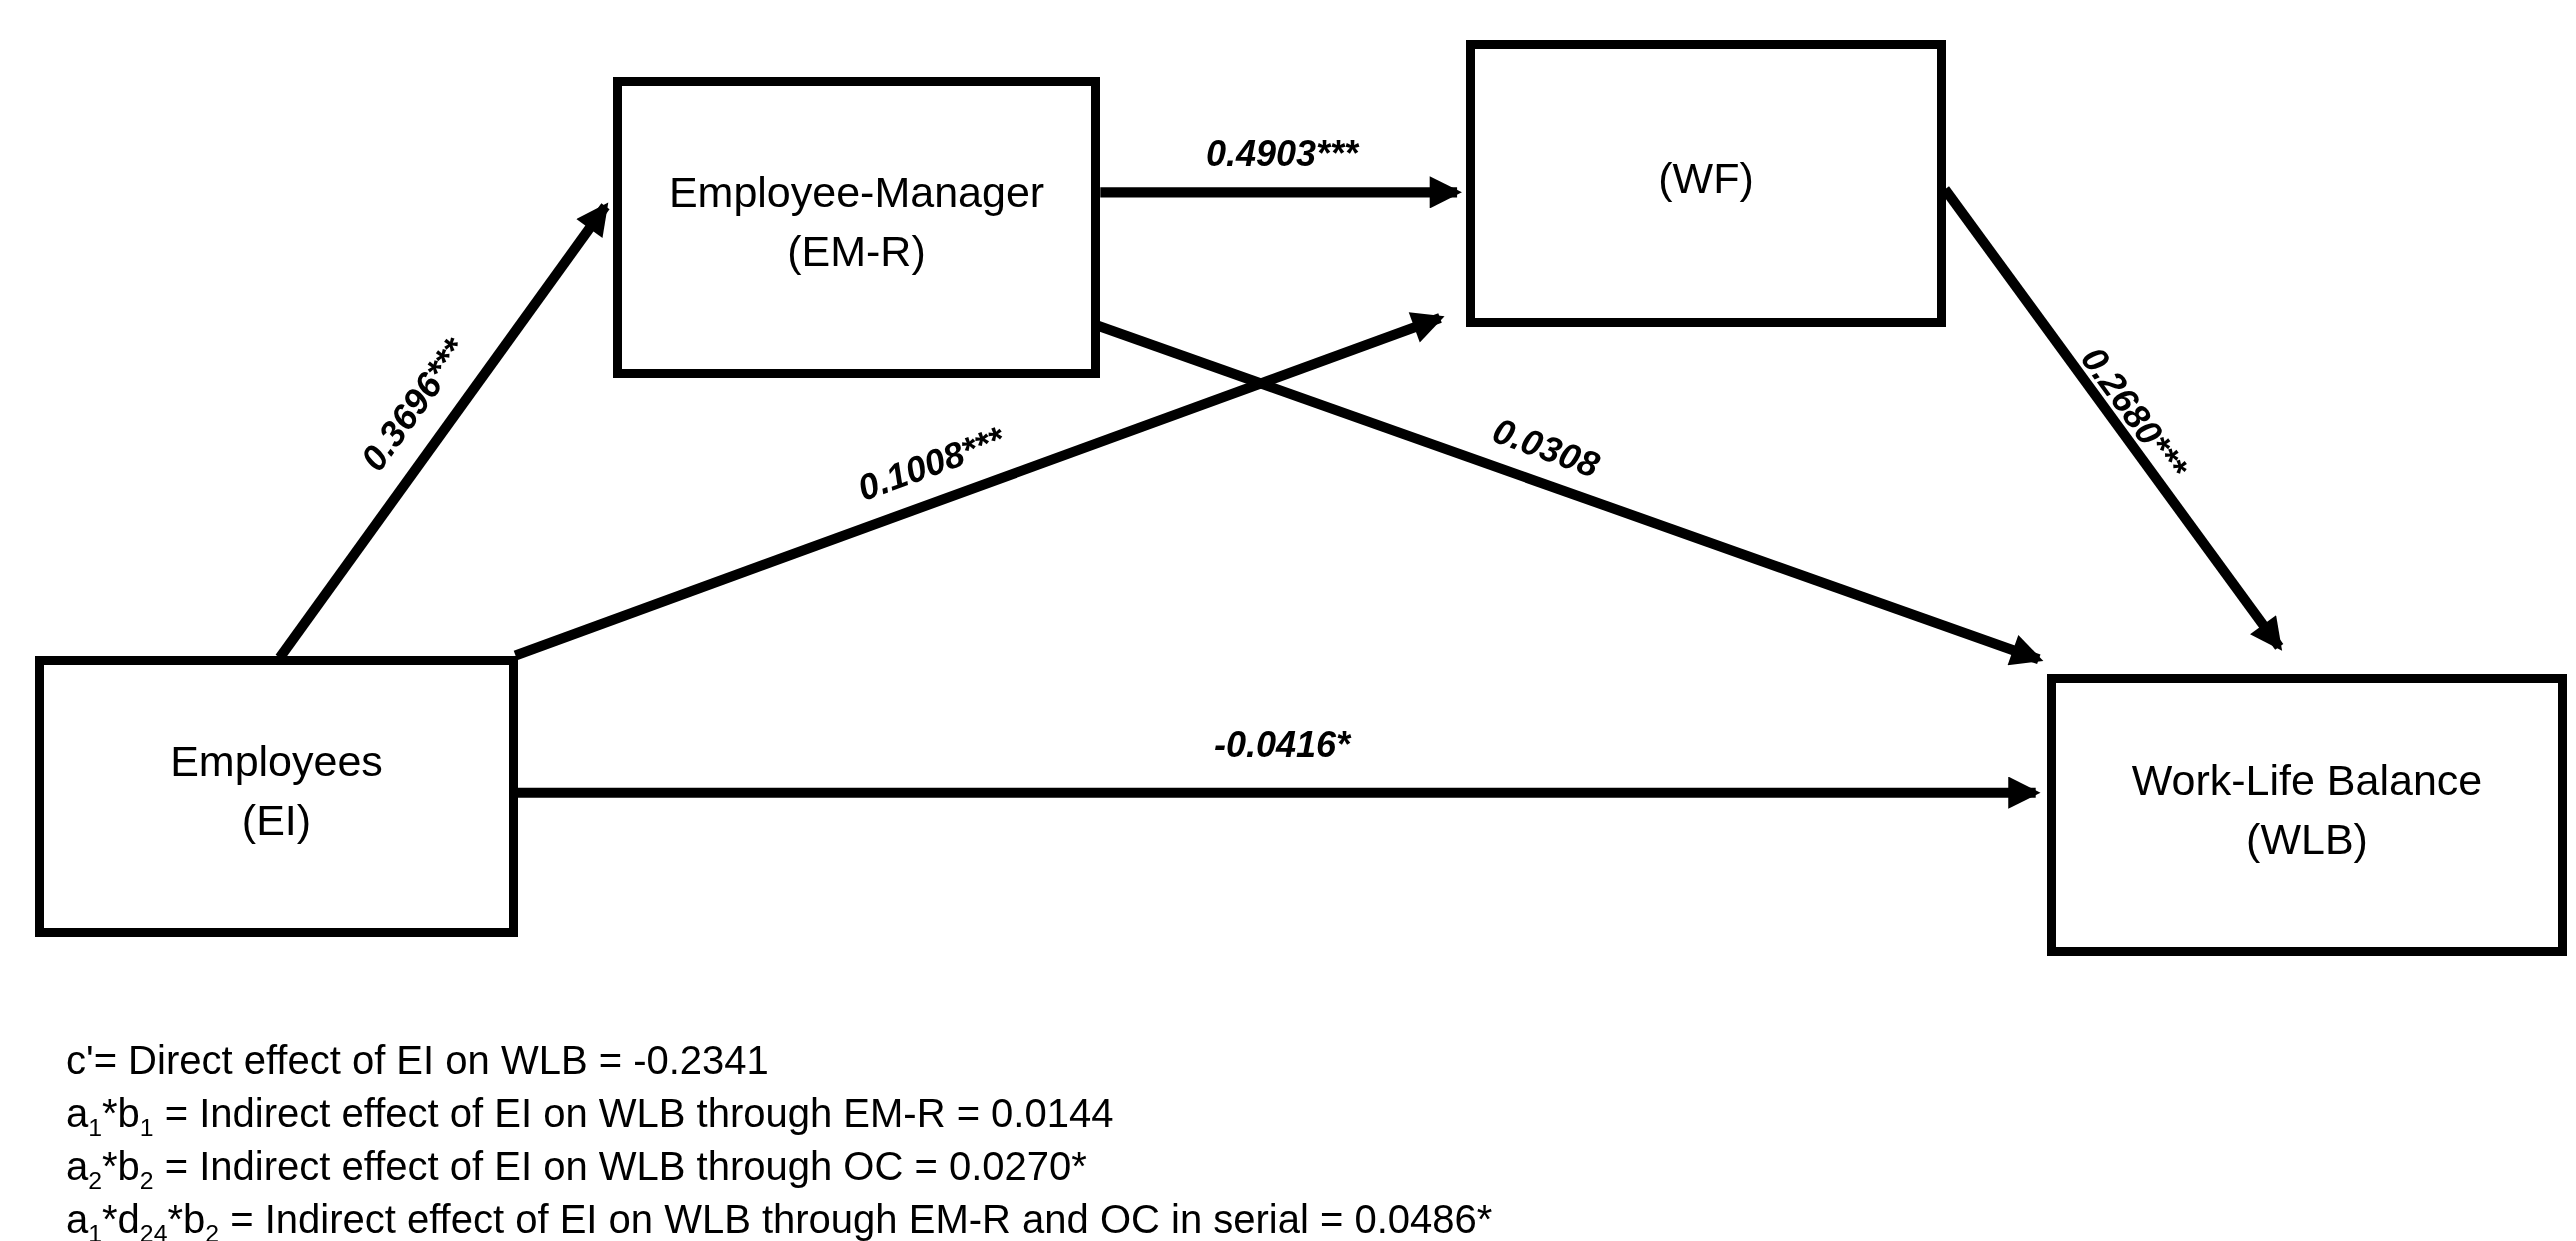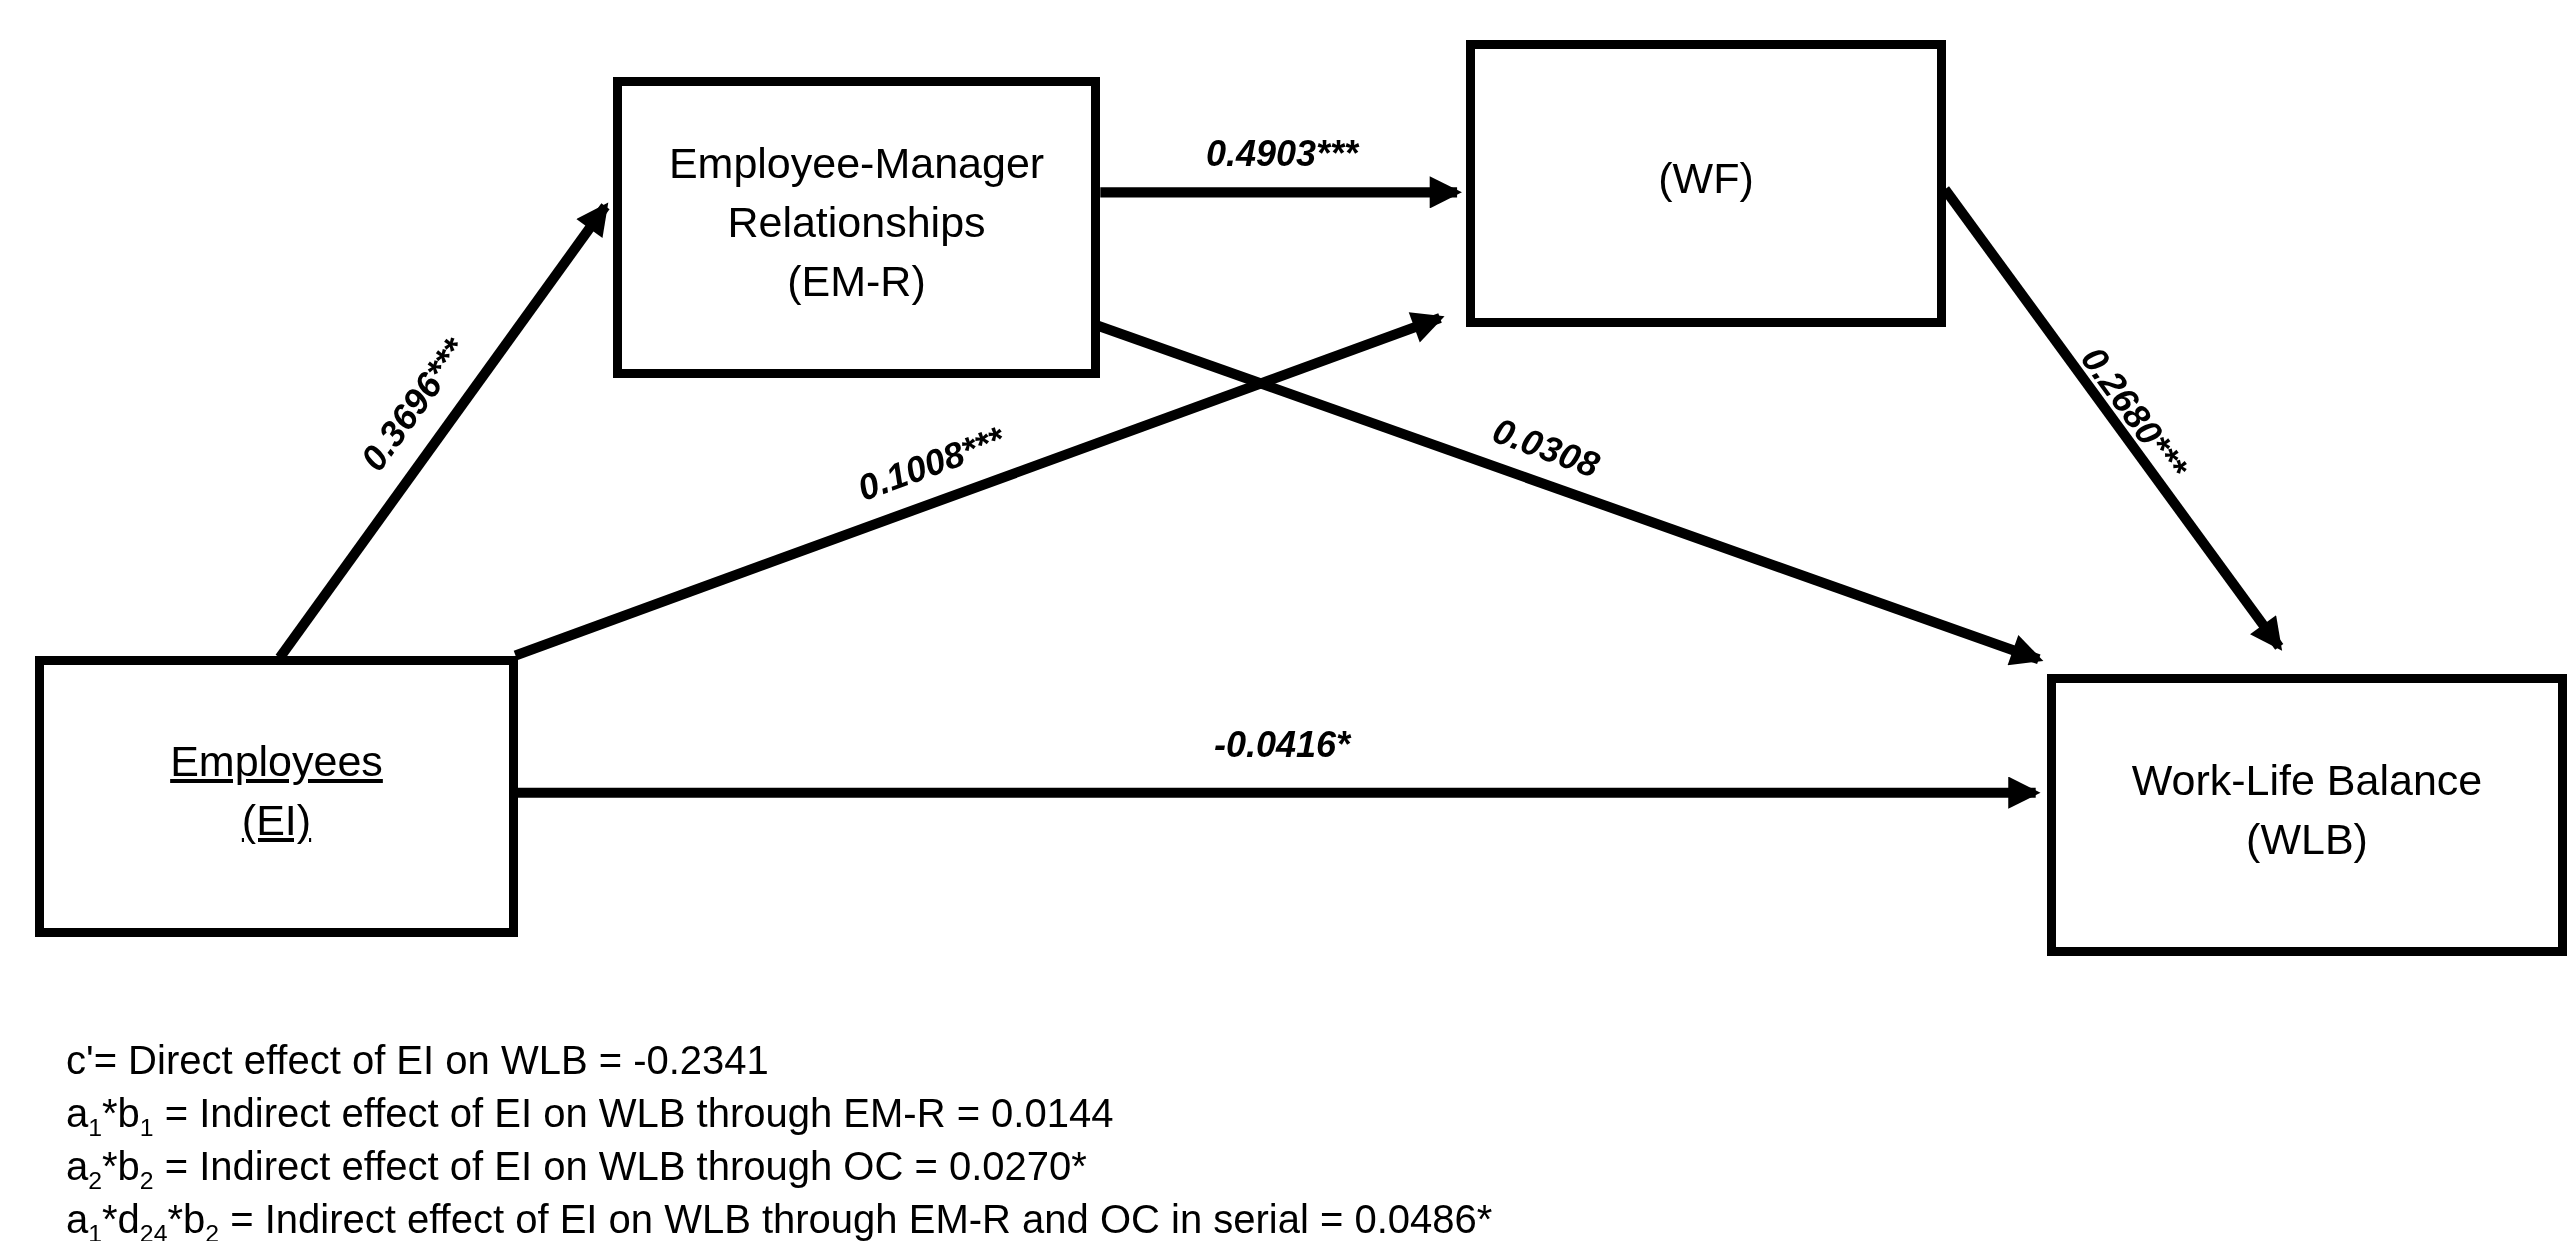--- a/index.html
+++ b/index.html
@@ -31,21 +31,21 @@
     display: flex;
     flex-direction: column;
     align-items: center;
     justify-content: center;
     text-align: center;
     font-size: 43px;
     line-height: 59px;
     padding-bottom: 11px;
     white-space: nowrap;
   }
-  #box-ei  { left: 35px;   top: 656px; width: 483px; height: 281px; text-decoration: underline; }
+  #box-ei  { left: 35px;   top: 656px; width: 483px; height: 281px; }
   #box-emr { left: 613px;  top: 33px;  width: 487px; height: 301px; margin-top: 44px; }
   #box-wf  { left: 1466px; top: 40px;  width: 480px; height: 287px; }
   #box-wlb { left: 2047px; top: 674px; width: 520px; height: 282px; }
 
   .plabel {
     position: absolute;
     font-weight: bold;
     font-style: italic;
     font-size: 36px;
     white-space: nowrap;
@@ -94,21 +94,20 @@
     </g>
   </svg>
 
   <div class="node" id="box-ei">
     <span>Employees</span>
     <span>(EI)</span>
   </div>
 
   <div class="node" id="box-emr">
     <span>Employee-Manager</span>
-    <span>Relationships</span>
     <span>(EM-R)</span>
   </div>
 
   <div class="node" id="box-wf">
     <span>(WF)</span>
   </div>
 
   <div class="node" id="box-wlb">
     <span>Work-Life Balance</span>
     <span>(WLB)</span>

